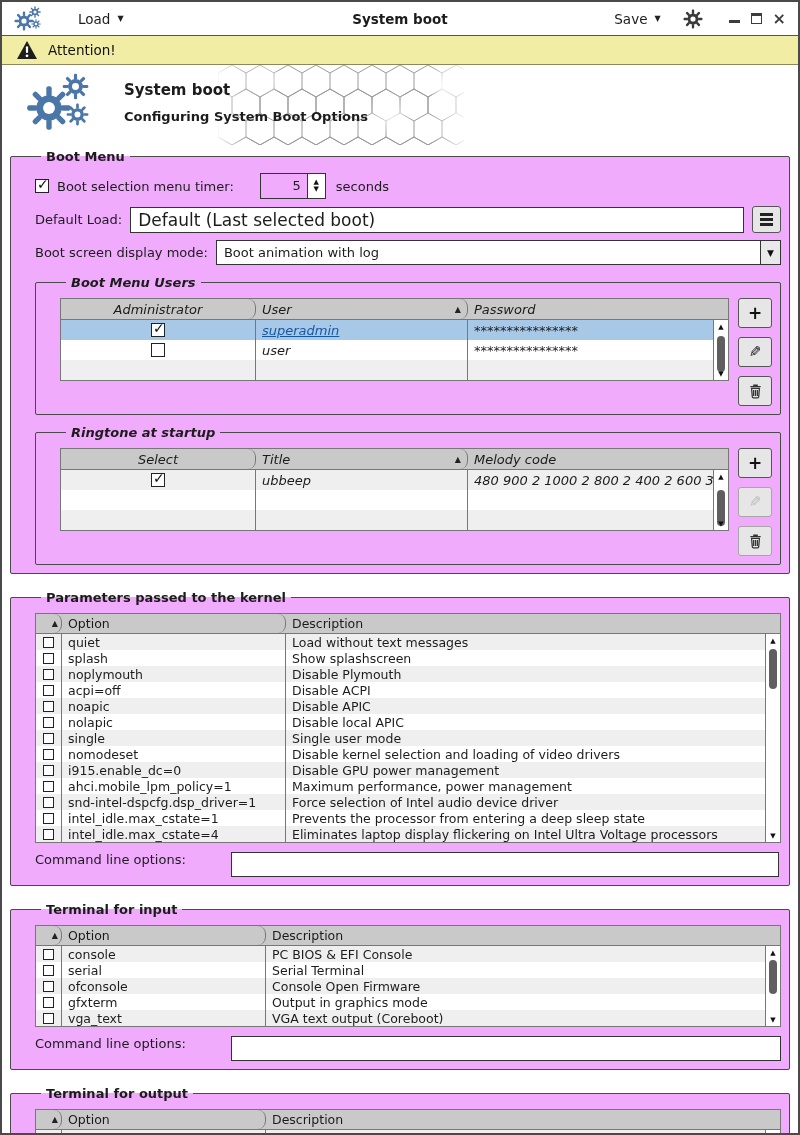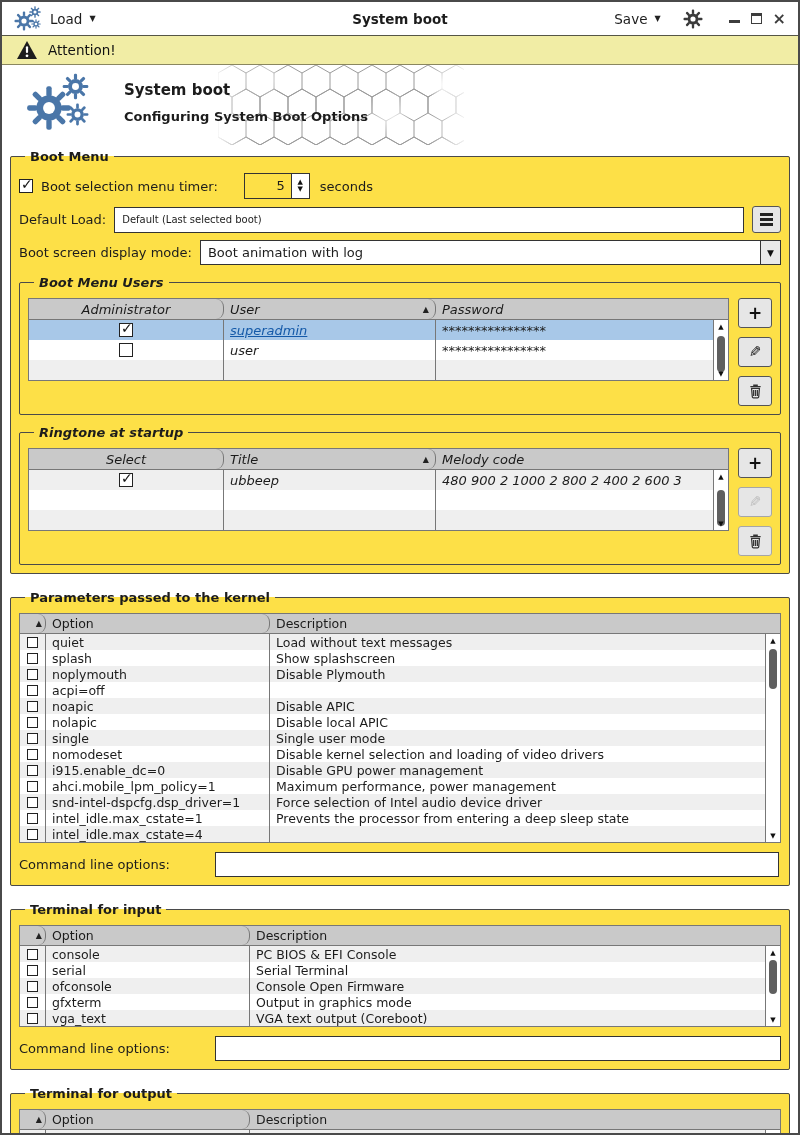--- a/index.html
+++ b/index.html
@@ -4,21 +4,21 @@
 <style>
   * { box-sizing: border-box; margin: 0; padding: 0; }
   html,body { background:#fff; }
   body { font-family:"DejaVu Sans", sans-serif; color:#1c1c1c; }
 
   .window { width:800px; height:1135px; border:2px solid #4a4a4a; background:#fff;
             display:flex; flex-direction:column; overflow:hidden; }
 
   
   .titlebar { height:33px; flex:0 0 33px; display:flex; align-items:center; padding:0 12px; position:relative; }
-  .tb-left { display:flex; align-items:center; gap:4px; }
+  .tb-left { display:flex; align-items:center; gap:32px; }
   .tb-title { position:absolute; left:0; right:0; text-align:center; font-weight:bold; font-size:13.5px; pointer-events:none; }
   .tb-right { margin-left:auto; display:flex; align-items:center; gap:22px; }
   .menu-btn { display:flex; align-items:center; gap:7px; font-size:13.5px; cursor:default; }
   .caret { font-size:8px; line-height:1; color:#222; }
   .appicon { position:relative; width:32px; height:26px; color:#4a76a8; }
   .appicon svg { position:absolute; }
   .winctrl { display:flex; align-items:center; gap:11px; margin-left:4px; color:#3d3d3d; }
   .minbar { width:11px; height:3px; background:#3d3d3d; display:inline-block; margin-top:6px; }
   .maxbox { width:11px; height:11px; border:1.6px solid #3d3d3d; border-top-width:3px; display:inline-block; }
   .closex { font-size:16px; font-weight:bold; line-height:1; color:#3d3d3d; }
@@ -37,38 +37,38 @@
        radial-gradient(circle 26px at 18% 18%, rgba(255,255,255,.95), rgba(255,255,255,0) 75%),
        radial-gradient(circle 30px at 70% 60%, rgba(255,255,255,.9), rgba(255,255,255,0) 75%),
        radial-gradient(circle 24px at 92% 25%, rgba(255,255,255,.95), rgba(255,255,255,0) 75%),
        linear-gradient(to right, rgba(255,255,255,.85), rgba(255,255,255,0) 14%, rgba(255,255,255,0) 86%, rgba(255,255,255,.85)); }
   .biglogo { position:absolute; left:24px; top:6px; width:86px; height:68px; color:#4a76a8; }
   .biglogo svg { position:absolute; }
   .ph-title { position:absolute; left:122px; top:16px; font-size:15px; font-weight:bold; }
   .ph-sub   { position:absolute; left:122px; top:44px; font-size:13px; font-weight:bold; }
 
   
-  fieldset { border:1.4px solid #4a4a4a; border-radius:2px; margin:0 8px; padding:2px 8px 8px 8px; background:#fde047; }
+  fieldset { border:1.4px solid #4a4a4a; border-radius:2px; margin:0 8px; padding:2px 8px 8px 24px; background:#f0abfc; }
   legend { font-size:13px; font-weight:600; padding:0 5px; margin-left:6px; }
   fieldset fieldset { margin:0; }
 
   .frow { display:flex; align-items:center; margin-top:7px; font-size:13px; }
   .cb { width:14px; height:14px; border:1.6px solid #222; background:#fff; display:inline-flex;
         align-items:center; justify-content:center; flex:0 0 auto; position:relative; }
   .cb.on::after { content:"✓"; font-size:14px; font-weight:bold; color:#111; position:absolute; top:-4px; left:1px; }
   .lbl { margin-left:8px; }
 
   .spinner { display:flex; margin-left:26px; border:1.6px solid #333; height:26px; }
   .spinval { width:46px; text-align:right; padding:4px 6px 0 0; font-size:13px; }
   .spinbtns { width:18px; border-left:1.6px solid #333; display:flex; flex-direction:column;
               align-items:center; justify-content:center; background:#fff; }
   .spinbtns span { font-size:7px; line-height:7px; color:#111; }
   .unit { margin-left:10px; }
 
-  .textinput { border:1.6px solid #333; height:26px; font-size:10px; padding:0 7px; display:flex; align-items:center;
+  .textinput { border:1.6px solid #333; height:26px; font-size:17px; padding:0 7px; display:flex; align-items:center;
                background:#fff; flex:1; margin-left:8px; white-space:nowrap; overflow:hidden; }
   .sqbtn { width:29px; height:27px; border:1.4px solid #555; border-radius:3px; background:#e6e6e6;
            margin-left:8px; display:flex; align-items:center; justify-content:center; flex:0 0 auto; }
   .hamb { display:flex; flex-direction:column; gap:2.5px; }
   .hamb i { width:13px; height:2.4px; background:#222; display:block; }
 
   .combo { border:1.6px solid #333; height:25px; flex:1; margin-left:8px; display:flex; align-items:center; background:#fff; }
   .combo-text { flex:1; padding:0 7px; font-size:13px; }
   .combo-arrow { width:20px; align-self:stretch; border-left:1.6px solid #333; display:flex;
                  align-items:center; justify-content:center; font-size:9px; color:#111; background:#e9e9e9; }
@@ -116,21 +116,21 @@
 
   
   .btncol { display:flex; flex-direction:column; gap:9px; width:34px; flex:0 0 34px; }
   .tbtn { width:34px; height:30px; border:1.4px solid #555; border-radius:3px; background:#e6e6e6;
           display:flex; align-items:center; justify-content:center; font-size:17px; font-weight:bold; color:#111; }
   .tbtn .pencil { display:inline-block; transform:scaleX(-1); font-size:15px; font-weight:normal; }
   .tbtn svg { width:15px; height:16px; }
   .tbtn.disabled { border-color:#a6a6a6; color:#bdbdbd; }
   .tbtn.disabled svg { stroke:#bdbdbd; }
 
-  .cmdrow { display:flex; align-items:center; margin-top:9px; font-size:13px; }
+  .cmdrow { display:flex; margin-top:9px; font-size:13px; }
   .cmdrow .cl { width:196px; flex:0 0 196px; }
   .cmdrow .textinput { margin-left:0; height:25px; }
   .cmd-k .textinput { margin-right:2px; }
 
   .mt4 { margin-top:4px; } .mt6 { margin-top:6px; } .mt8 { margin-top:16px; } .mt10 { margin-top:10px;font-style:italic; }
 </style>
 </head>
 <body>
 
 <svg width="0" height="0" style="position:absolute">
@@ -431,20 +431,21 @@
               <span class="cb"></span>
             </span>
             <span class="kopt bdr">noplymouth</span>
             <span class="c3">Disable Plymouth</span>
           </div>
         <div class="trow">
             <span class="c1 bdr">
               <span class="cb"></span>
             </span>
             <span class="kopt bdr">acpi=off</span>
+            <span class="c3">Disable ACPI</span>
           </div>
         <div class="trow stripe">
             <span class="c1 bdr">
               <span class="cb"></span>
             </span>
             <span class="kopt bdr">noapic</span>
             <span class="c3">Disable APIC</span>
           </div>
         <div class="trow">
             <span class="c1 bdr">
@@ -493,20 +494,21 @@
               <span class="cb"></span>
             </span>
             <span class="kopt bdr">intel_idle.max_cstate=1</span>
             <span class="c3">Prevents the processor from entering a deep sleep state</span>
           </div>
         <div class="trow stripe">
             <span class="c1 bdr">
               <span class="cb"></span>
             </span>
             <span class="kopt bdr">intel_idle.max_cstate=4</span>
+            <span class="c3">Eliminates laptop display flickering on Intel Ultra Voltage processors</span>
           </div>
         <div class="vscroll">
           <span class="sarr up">▲</span>
           <span class="sthumb" style="top:15px;height:40px"></span>
           <span class="sarr dn">▼</span>
         </div>
       </div>
     </div>
     <div class="cmdrow">
       <span class="cl">Command line options:</span>

